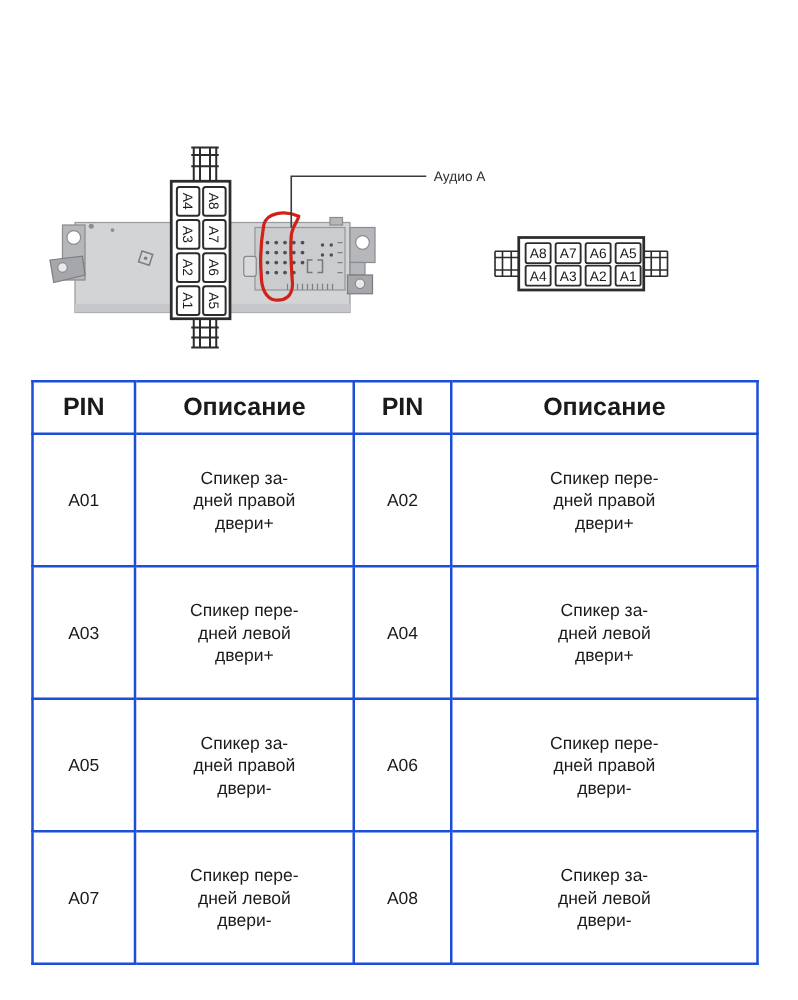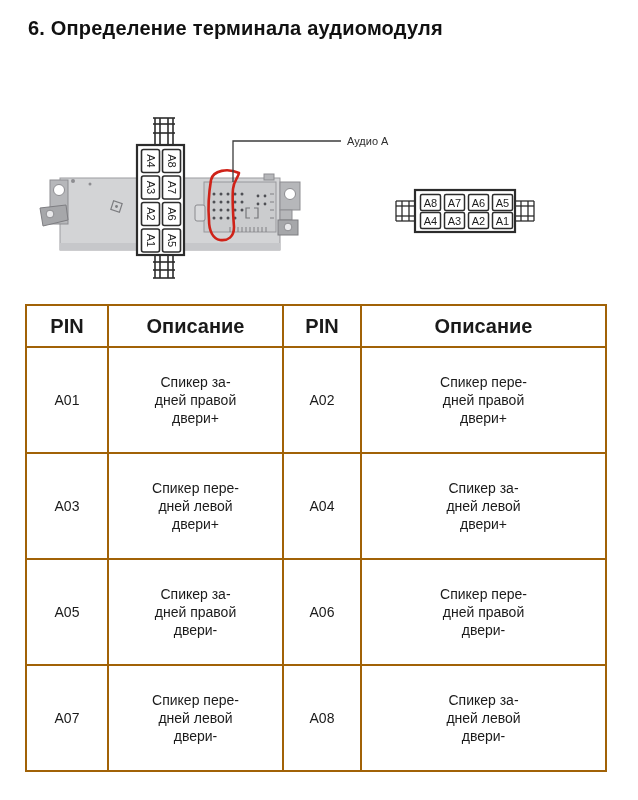--- a/index.html
+++ b/index.html
@@ -13,34 +13,33 @@
     letter-spacing:0.2px;white-space:nowrap;
   }
   #h1{top:17px;}
   #h2{top:57px;}
   #diagram{position:absolute;left:0;top:110px;}
   #pin-table{
     position:absolute;left:25px;top:304px;border-collapse:collapse;
     table-layout:fixed;width:580px;
   }
   #pin-table th,#pin-table td{
-    border:2px solid #a16207;text-align:center;vertical-align:middle;
+    border:2px solid #1d4ed8;text-align:center;vertical-align:middle;
     padding:0;overflow:hidden;
   }
   #pin-table th{font-size:20px;font-weight:700;height:40px;}
   #pin-table td{font-size:14px;font-weight:400;height:104px;}
   td.desc{white-space:pre-line;line-height:1.3;}
   svg text{font-family:"Liberation Sans","DejaVu Sans",sans-serif;}
 </style>
 </head>
 <body>
 
 <div id="page">
 
-  <div id="h1" class="heading">6. Определение терминала аудиомодуля</div>
 
   <svg id="diagram" width="638" height="200" viewBox="0 0 638 200">
 
     <g>
       <rect x="60" y="68" width="220" height="72" fill="#d3d4d6" stroke="#9b9b9f" stroke-width="1"></rect>
       <rect x="60" y="133" width="220" height="7" fill="#c6c7ca"></rect>
       <rect x="204" y="72" width="72" height="50" fill="#cbccce" stroke="#98989c" stroke-width="1"></rect>
 
       <g stroke="#7c7d80" fill="none" stroke-width="1.2">
         <rect x="112" y="92" width="9" height="9" transform="rotate(18 116.5 96.5)"></rect>

